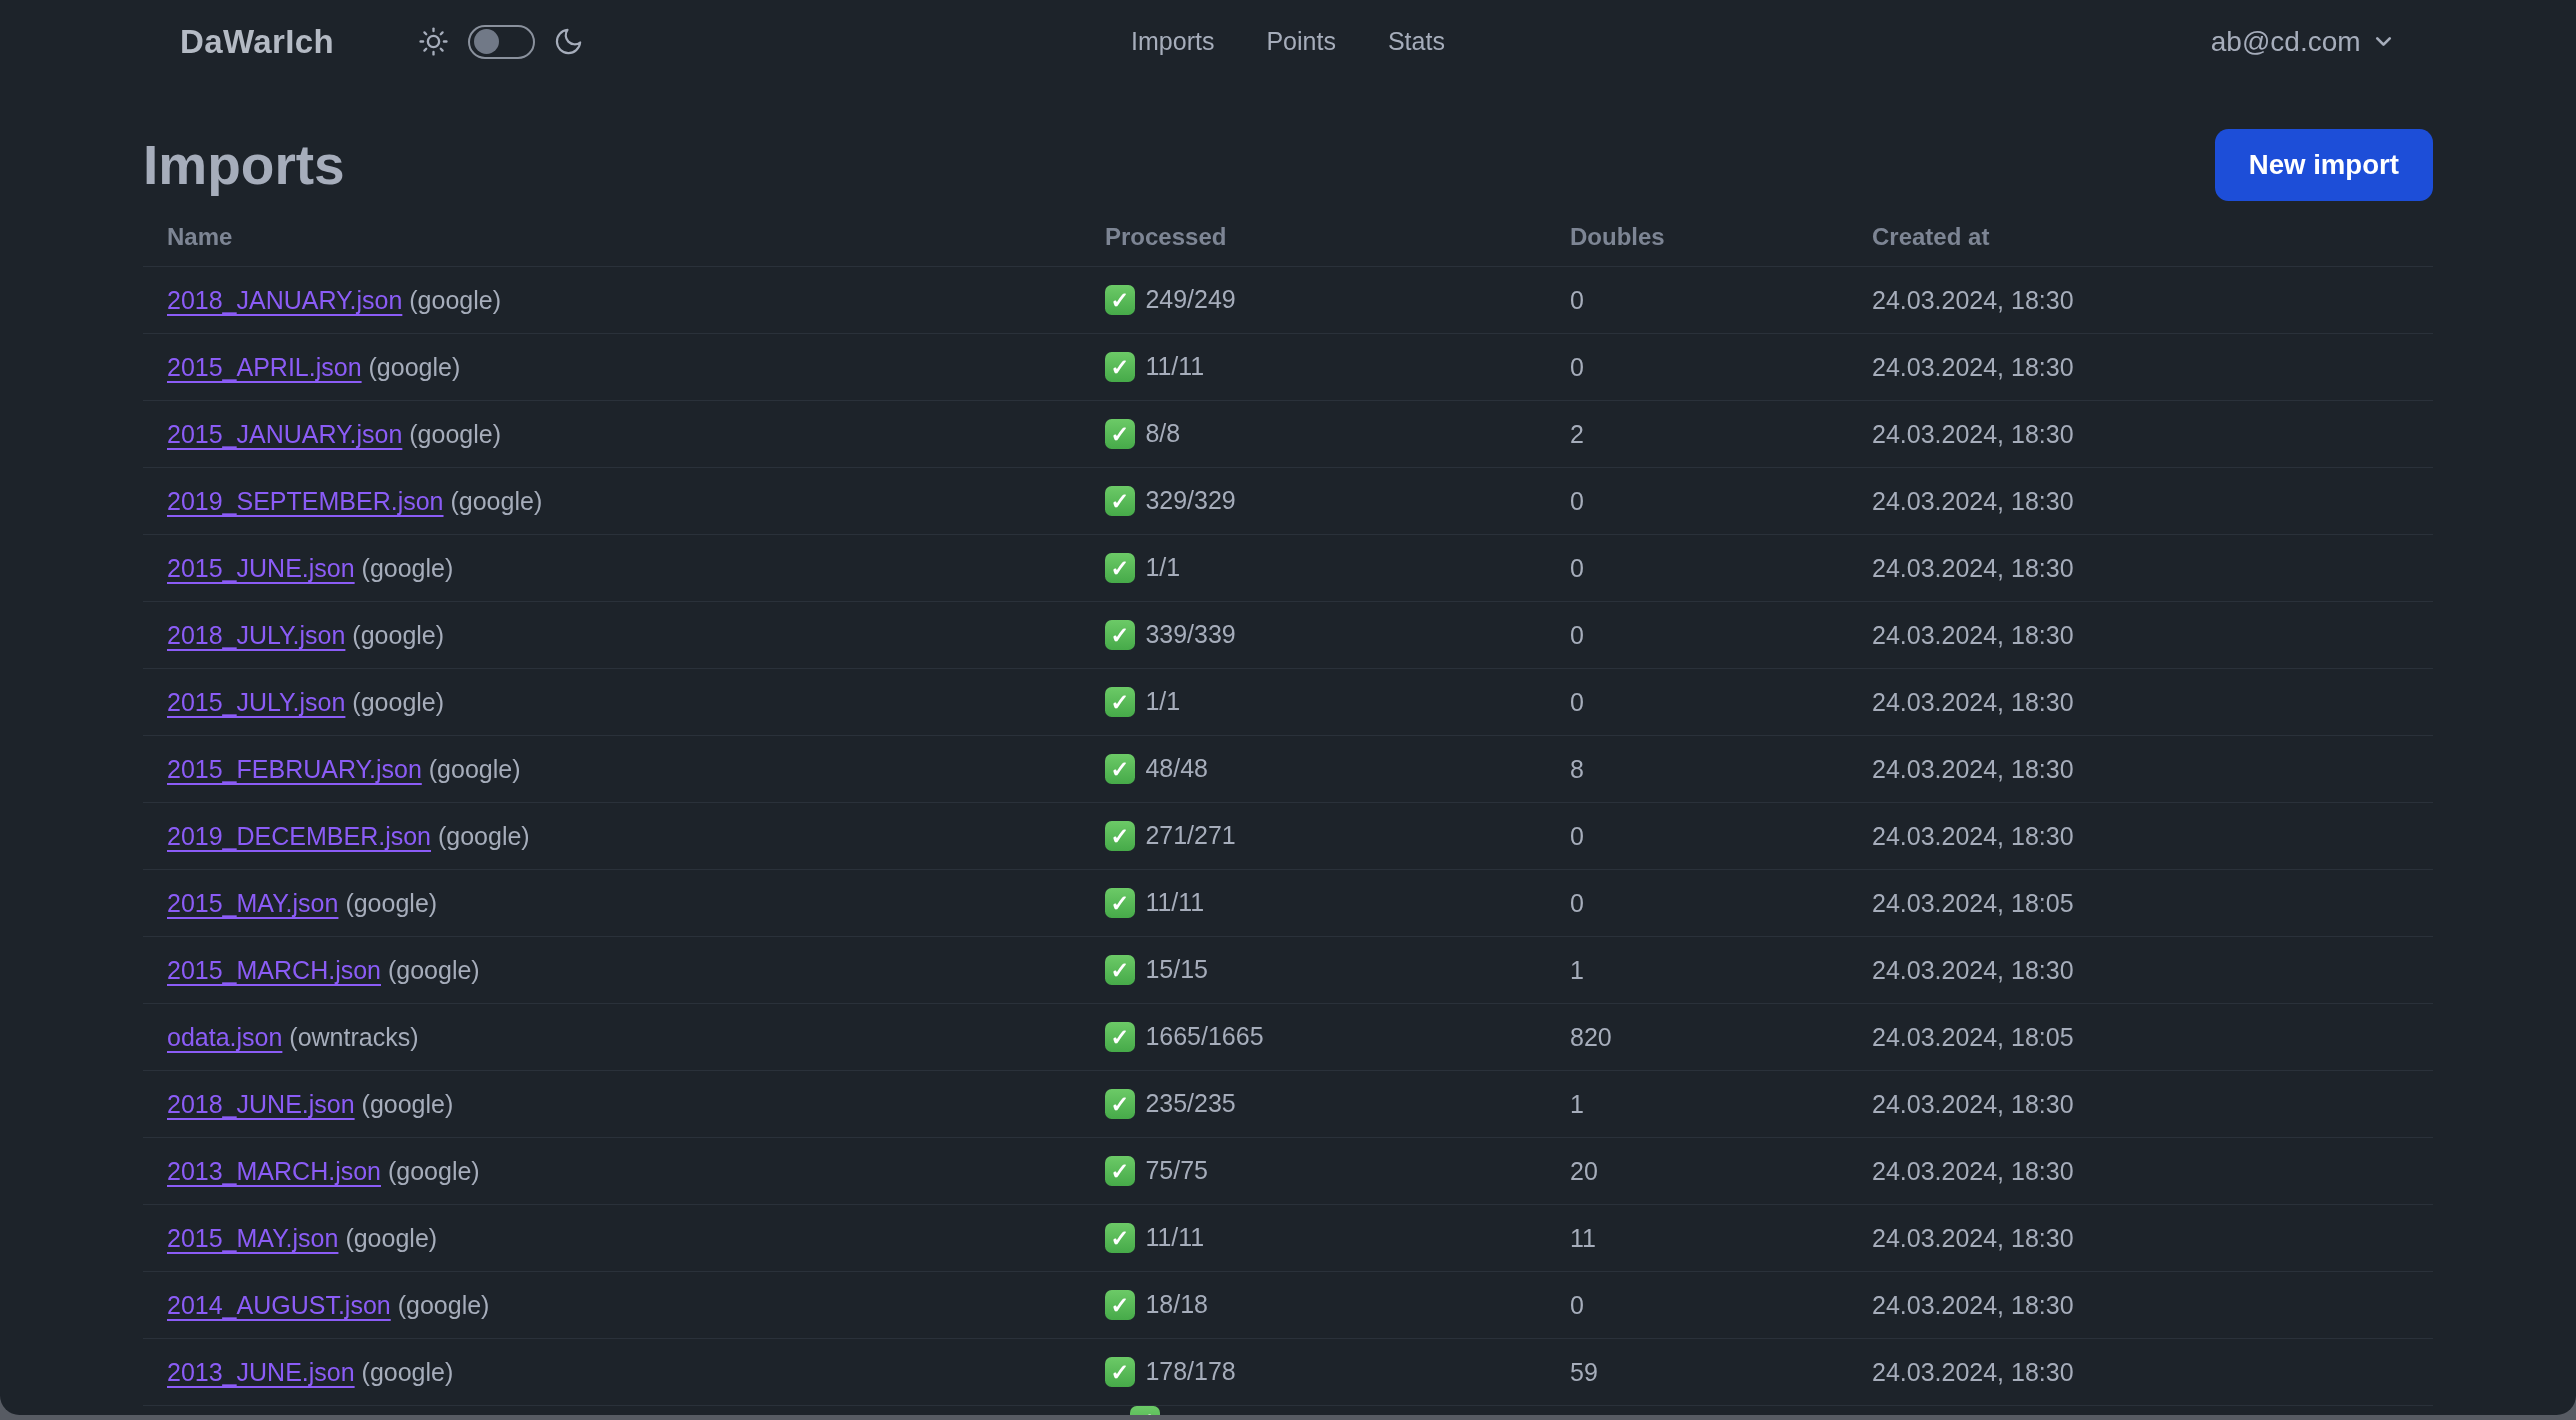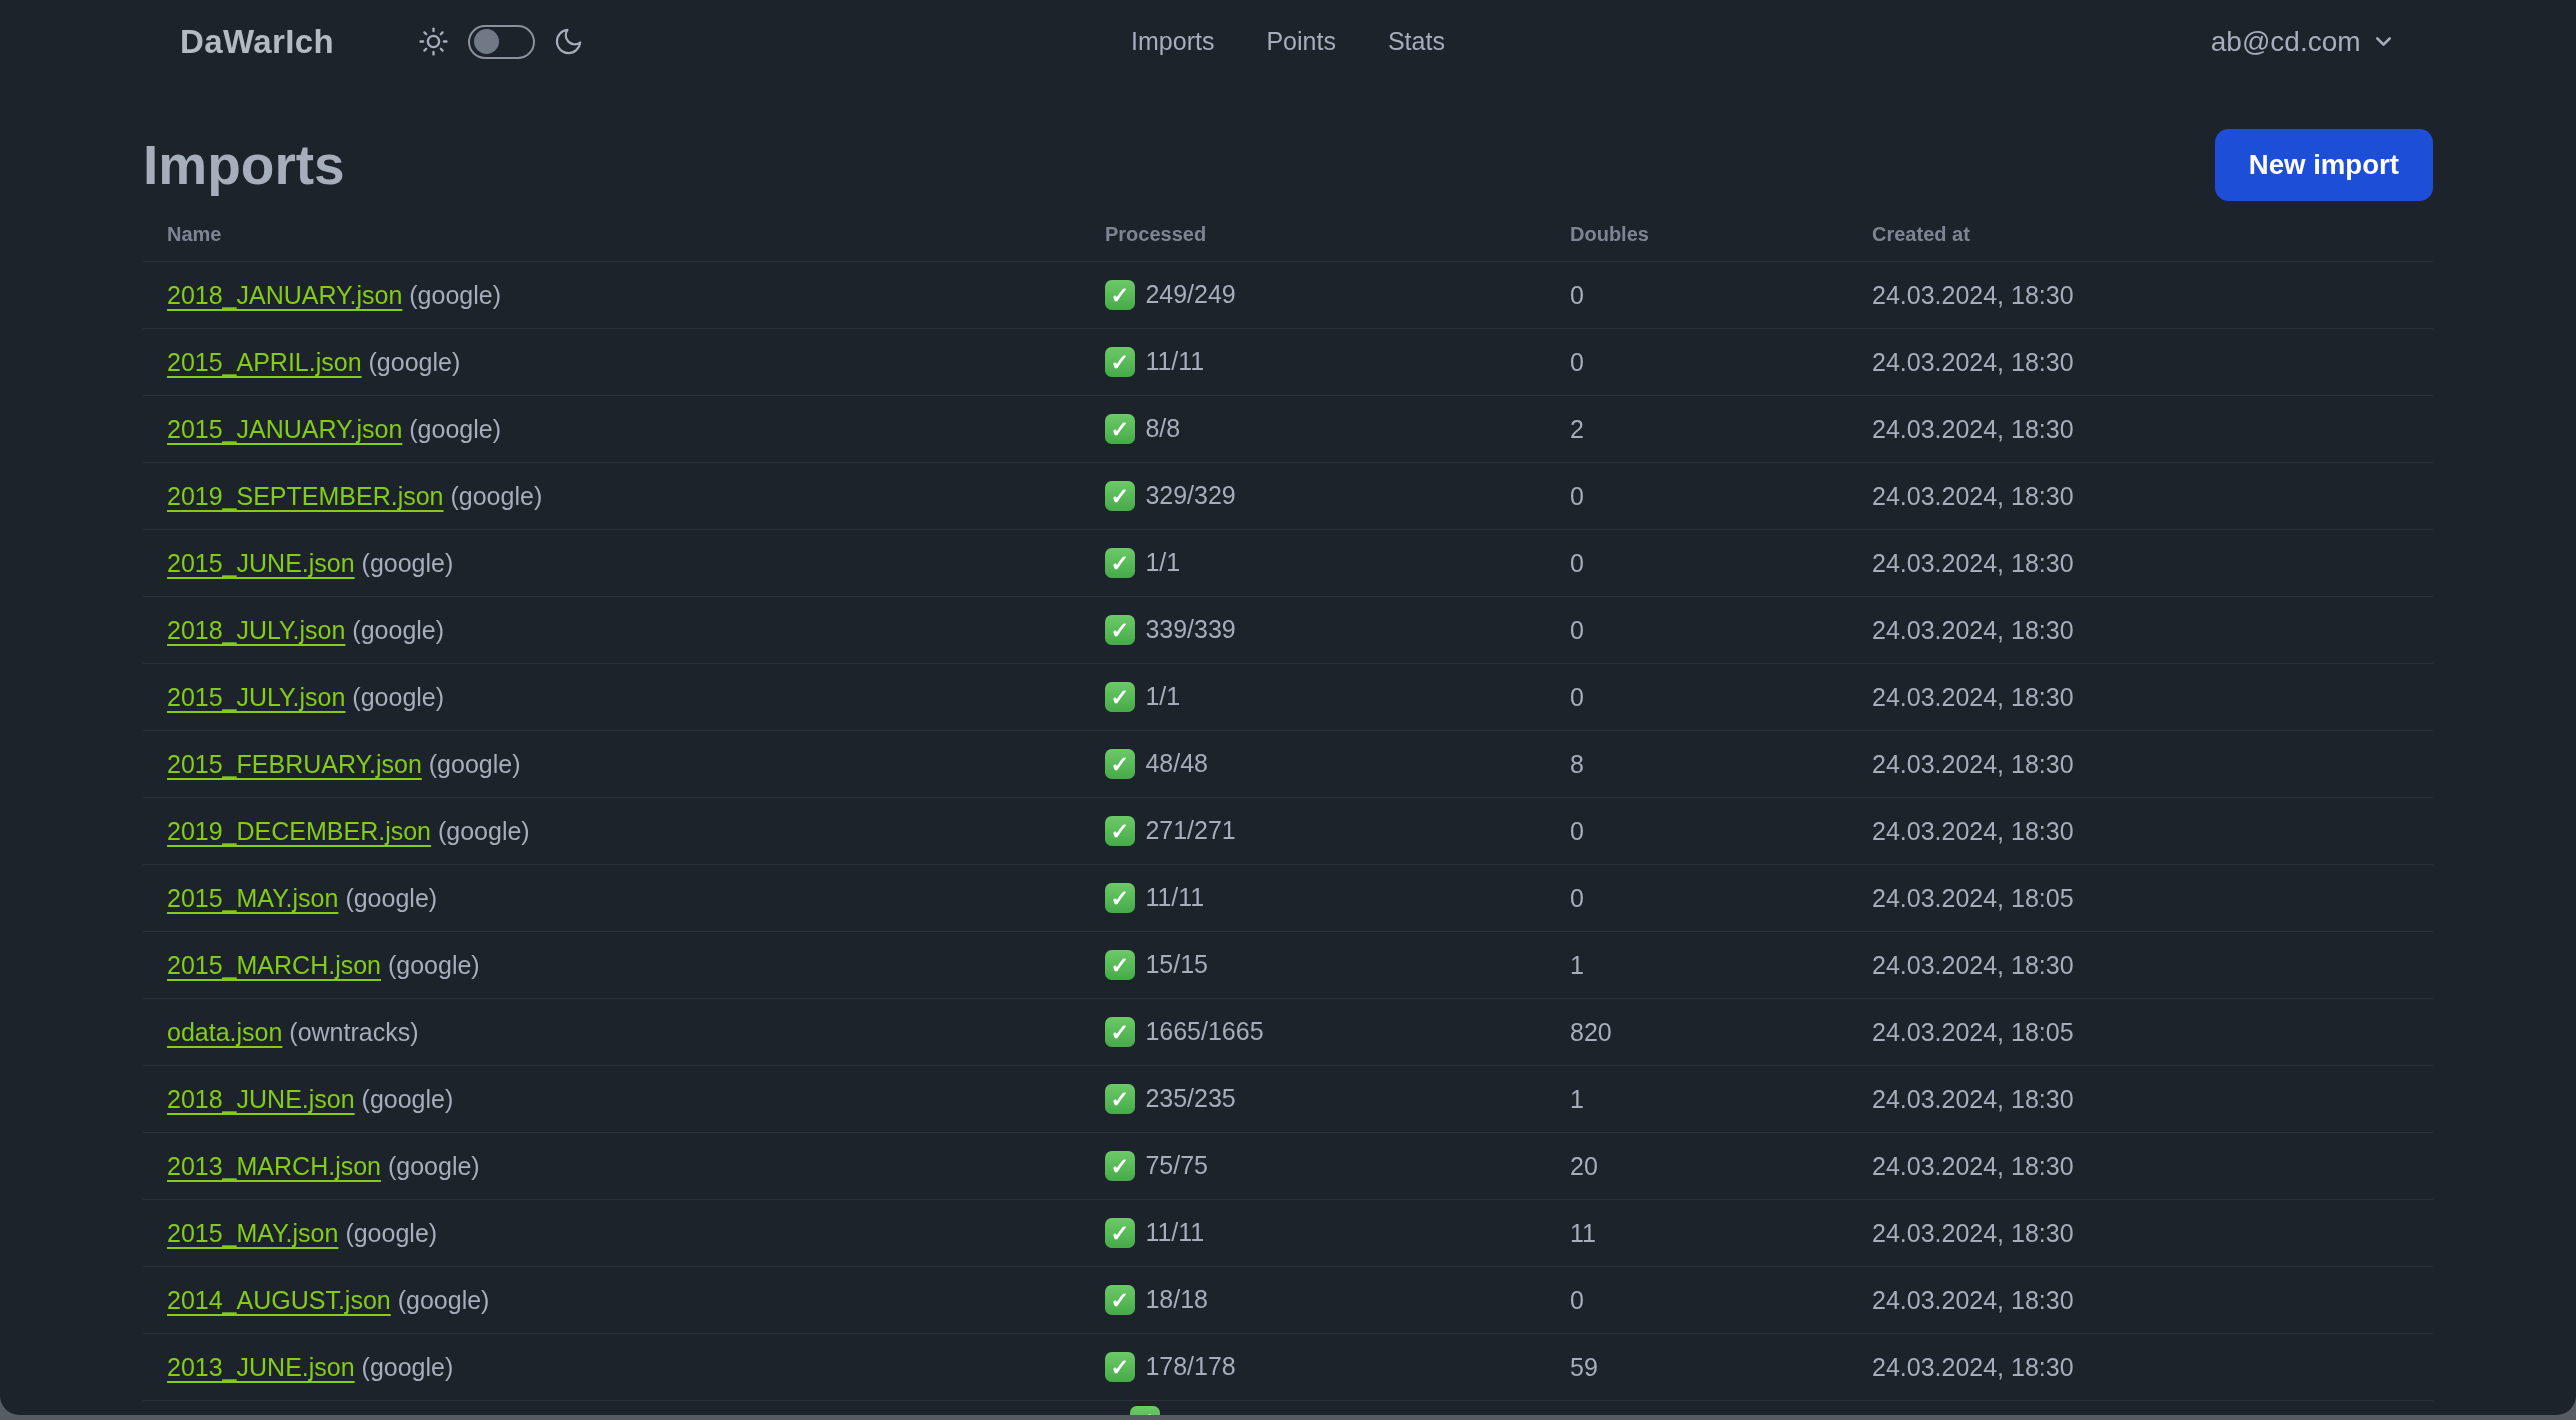--- a/index.html
+++ b/index.html
@@ -106,38 +106,38 @@
   table {
     width: 100%;
     border-collapse: collapse;
     margin-top: 3px;
   }
   col.c-name    { width: 938px; }
   col.c-proc    { width: 465px; }
   col.c-doubles { width: 302px; }
   th {
     text-align: left;
-    font-size: 20px;
+    font-size: 24px;
     font-weight: 700;
     color: #7d8594;
     padding: 19.4px 24px 15px 24px;
     border-bottom: 1.5px solid #2a313a;
     white-space: nowrap;
   }
   td {
     height: 67px;
     padding: 0 24px;
     font-size: 25px;
     color: #a6adbb;
     border-bottom: 1.5px solid #2a313a;
     vertical-align: middle;
     white-space: nowrap;
   }
   a.file-link {
-    color: #84cc16;
+    color: #8b5cf6;
     text-underline-offset: 4.5px;
     cursor: pointer;
     text-align: center;
   }
   .source { color: #a6adbb; }
   .check {
     display: inline-block;
     width: 30px; height: 30px;
     border-radius: 6.7px;
     background: linear-gradient(180deg, #6cca67 0%, #46aa49 100%);

